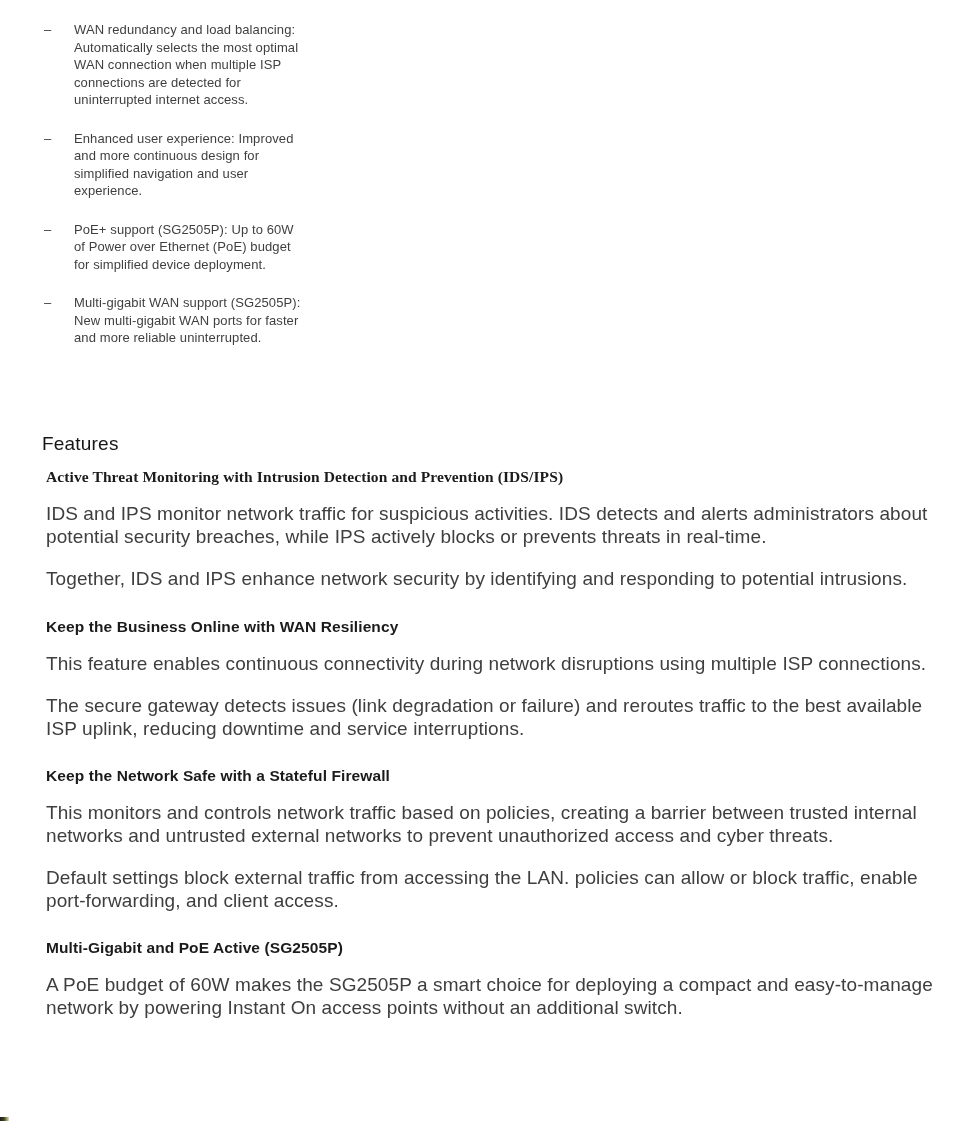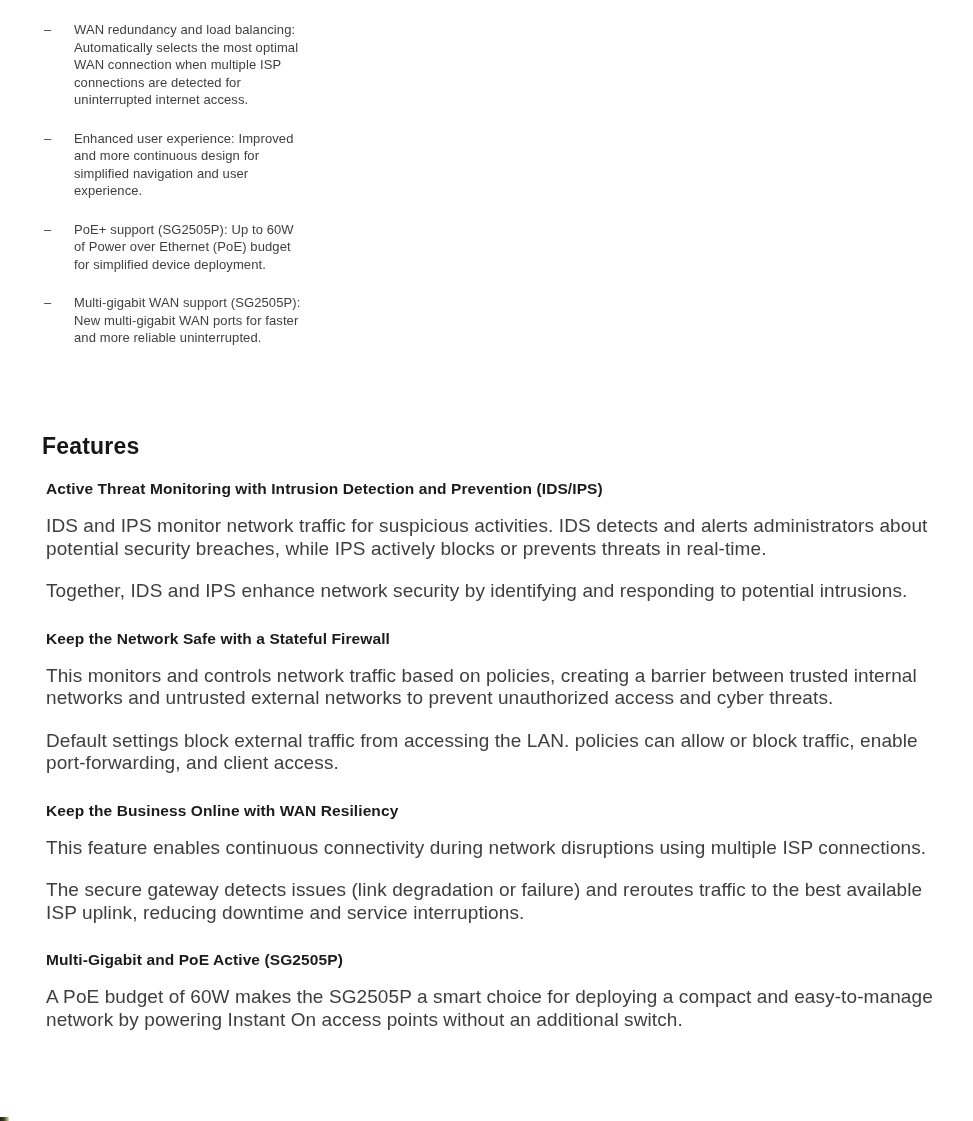--- a/index.html
+++ b/index.html
@@ -34,42 +34,42 @@
     width: 14px;
     color: #3f3f3f;
   }
   .bullet-text { flex: 1; margin-left: 16px; }
 
   
   .features-title {
     position: absolute;
     left: 42px;
     top: 416px;
-    font-size: 23px;
+    font-size: 19px;
     line-height: 30px;
-    font-weight: 700;
+    font-weight: 400;
     color: #161616;
     letter-spacing: 0.2px;
   }
 
   .sections {
     position: absolute;
     left: 46px;
     top: 466px;
     width: 908px;
   }
   .section-heading {
     margin: 25px 0 15px 0;
     font-size: 15.5px;
     line-height: 22px;
     font-weight: 700;
     color: #1b1b1b;
     letter-spacing: 0.1px;
   }
-  .section:first-child .section-heading { margin-top: 12px; }
+  .section:first-child .section-heading { margin-top: 0; font-family: Liberation Serif, serif; }
   .section p {
     margin: 0 0 20px 0;
     font-size: 19px;
     line-height: 22.5px;
     color: #3e3e3e;
     letter-spacing: 0.1px;
   }
 
   
   .corner-fragment {
@@ -109,29 +109,29 @@
 
   <div class="sections">
 
     <div class="section">
       <h3 class="section-heading">Active Threat Monitoring with Intrusion Detection and Prevention (IDS/IPS)</h3>
       <p>IDS and IPS monitor network traffic for suspicious activities. IDS detects and alerts administrators about potential security breaches, while IPS actively blocks or prevents threats in real-time.</p>
       <p>Together, IDS and IPS enhance network security by identifying and responding to potential intrusions.</p>
     </div>
 
     <div class="section">
+      <h3 class="section-heading">Keep the Business Online with WAN Resiliency</h3>
+      <p>This feature enables continuous connectivity during network disruptions using multiple ISP connections.</p>
+      <p>The secure gateway detects issues (link degradation or failure) and reroutes traffic to the best available ISP uplink, reducing downtime and service interruptions.</p>
+    </div>
+
+    <div class="section">
       <h3 class="section-heading">Keep the Network Safe with a Stateful Firewall</h3>
       <p>This monitors and controls network traffic based on policies, creating a barrier between trusted internal networks and untrusted external networks to prevent unauthorized access and cyber threats.</p>
       <p>Default settings block external traffic from accessing the LAN. policies can allow or block traffic, enable port-forwarding, and client access.</p>
-    </div>
-
-    <div class="section">
-      <h3 class="section-heading">Keep the Business Online with WAN Resiliency</h3>
-      <p>This feature enables continuous connectivity during network disruptions using multiple ISP connections.</p>
-      <p>The secure gateway detects issues (link degradation or failure) and reroutes traffic to the best available ISP uplink, reducing downtime and service interruptions.</p>
     </div>
 
     <div class="section">
       <h3 class="section-heading">Multi-Gigabit and PoE Active (SG2505P)</h3>
       <p>A PoE budget of 60W makes the SG2505P a smart choice for deploying a compact and easy-to-manage network by powering Instant On access points without an additional switch.</p>
     </div>
 
   </div>
 
   <div class="corner-fragment"></div>

